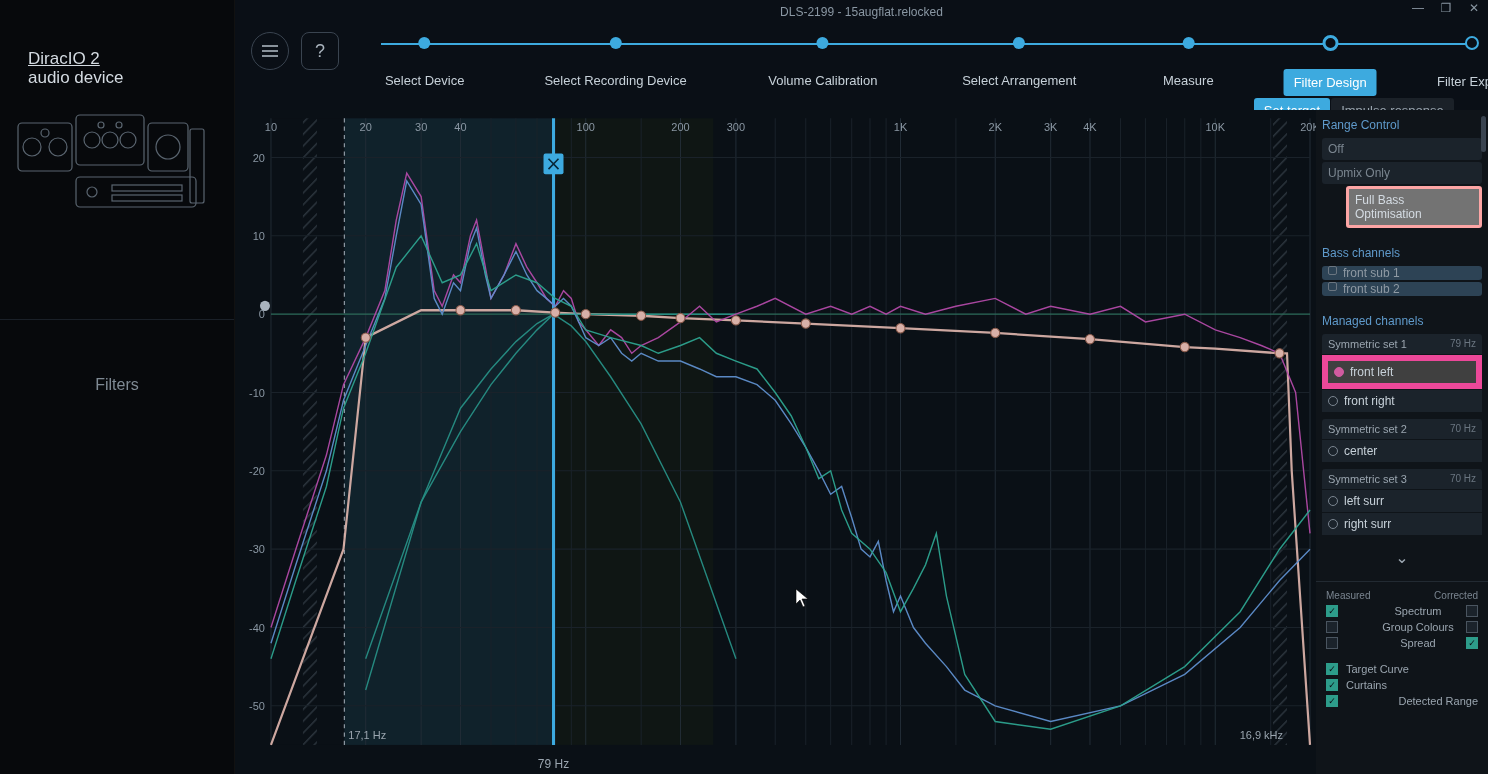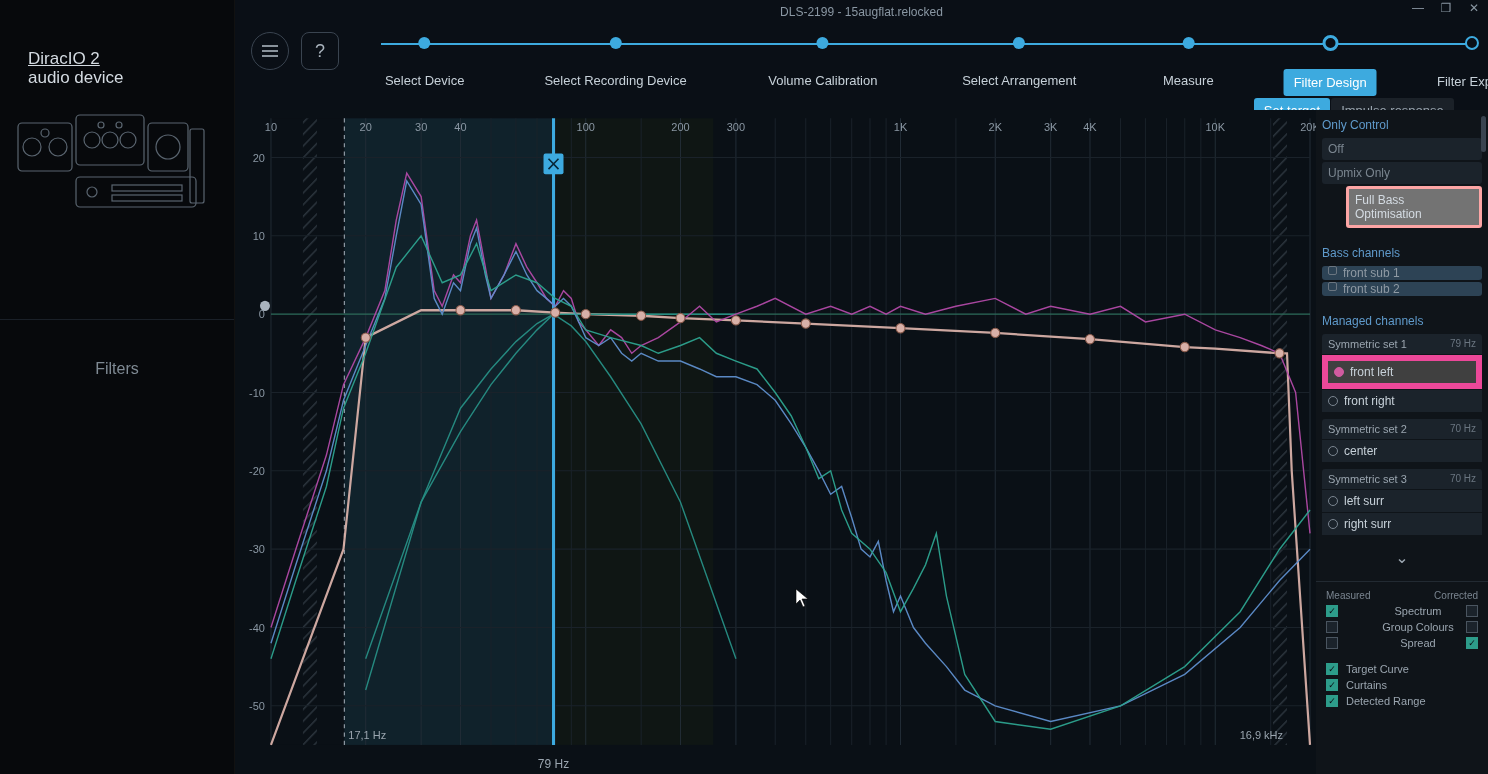--- a/index.html
+++ b/index.html
@@ -3,21 +3,21 @@
 <meta charset="utf-8">
 <style>
 * { margin: 0; padding: 0; box-sizing: border-box; font-family: "Segoe UI", Arial, sans-serif; }
 body { background: #000; color: #c7d1d9; width: 1488px; height: 774px; overflow: hidden; position: relative; }
 .app { display: flex; height: 100%; }
 .leftpanel { width: 235px; background: #07090c; display: flex; flex-direction: column; border-right: 1px solid #111; }
 .brand { margin: 50px 0 0 28px; font-size: 17px; font-weight: 300; color: #d4dbe2; line-height: 1.1; }
 .brand .bold { font-weight: 400; text-decoration: underline; }
 .speakerart { margin: 18px 0 0 12px; }
 .filters-section { margin-top: 90px; border-top: 1px solid #1a2028; width: 100%; }
-.filters-title { text-align: center; margin-top: 40px; font-size: 16px; color: #7f8a94; font-weight: 300; }
+.filters-title { text-align: center; margin-top: 56px; font-size: 16px; color: #7f8a94; font-weight: 300; }
 .main { flex: 1; display: flex; flex-direction: column; background: #0a0f16; position: relative; }
 .titlebar { height: 24px; line-height: 24px; text-align: center; font-size: 12px; color: #8a97a3; position: relative; }
 .winbtns { position: absolute; right: 6px; top: 0; display: flex; gap: 12px; }
 .winbtns span { width: 16px; height: 16px; display: inline-flex; align-items: center; justify-content: center; color: #8a97a3; cursor: pointer; font-size: 12px; }
 .toprow { display: flex; align-items: flex-start; padding: 8px 16px 0 16px; height: 86px; }
 .iconbtn { width: 38px; height: 38px; border-radius: 50%; border: 1.5px solid #3a4450; display: flex; align-items: center; justify-content: center; color: #aab4be; margin-right: 12px; cursor: pointer; background: #0a0f16; }
 .iconbtn.help { border-radius: 8px; }
 .stepper { flex: 1; position: relative; height: 72px; margin-left: 30px; }
 .stepline { position: absolute; top: 11px; left: 0; right: 0; height: 2px; background: #3daadf; }
 .step { position: absolute; top: 0; transform: translateX(-50%); text-align: center; }
@@ -238,21 +238,21 @@
         <div class="cursor-arrow">
           <svg width="14" height="20">
               <path d="M1 1 L1 16 L5 12 L8 19 L10 18 L7 11 L13 11 Z" fill="#fff" stroke="#000" stroke-width="0.6"></path>
             </svg>
         </div>
       </div>
 
       <div class="rightpanel" style="position:relative">
         <div class="scrollthumb"></div>
         <div class="rp-section">
-          <div class="rp-title">Only Control</div>
+          <div class="rp-title">Range Control</div>
           <div id="bass-opts">
               <div class="rp-option">Off</div>
               <div class="rp-option">Upmix Only</div>
               <div class="rp-option sel">Full Bass Optimisation</div>
             </div>
         </div>
         <div class="rp-section">
           <div class="rp-title">Bass channels</div>
           <div id="bass-chans">
               <div class="rp-chan">
@@ -333,20 +333,20 @@
               <div class="rp-ck-row">
                 <span class="ckbox on"></span>
                 <span class="spacer" style="text-align:left;padding-left:8px">Target Curve</span>
               </div>
               <div class="rp-ck-row">
                 <span class="ckbox on"></span>
                 <span class="spacer" style="text-align:left;padding-left:8px">Curtains</span>
               </div>
               <div class="rp-ck-row">
                 <span class="ckbox on"></span>
-                <span class="spacer" style="text-align:left;padding-left:8px">Detected Range</span>
+                <span class="spacer" style="text-align:right;padding-left:8px">Detected Range</span>
               </div>
             </div>
         </div>
       </div>
     </div>
   </div>
 </div>
 
 </body></html>

